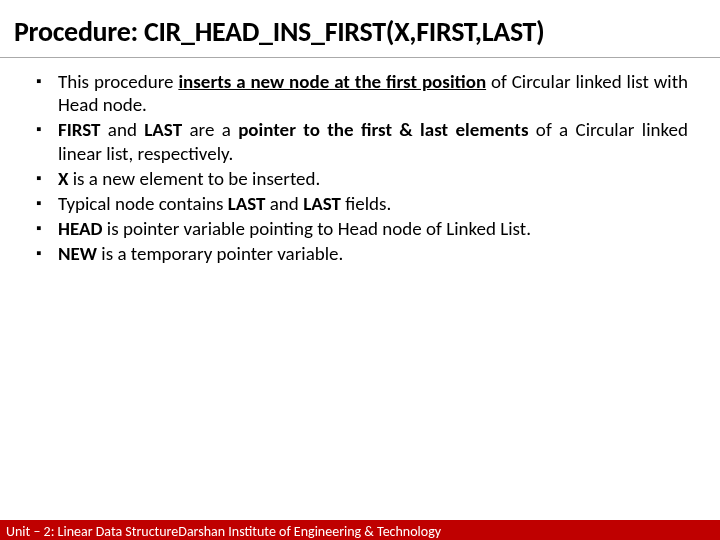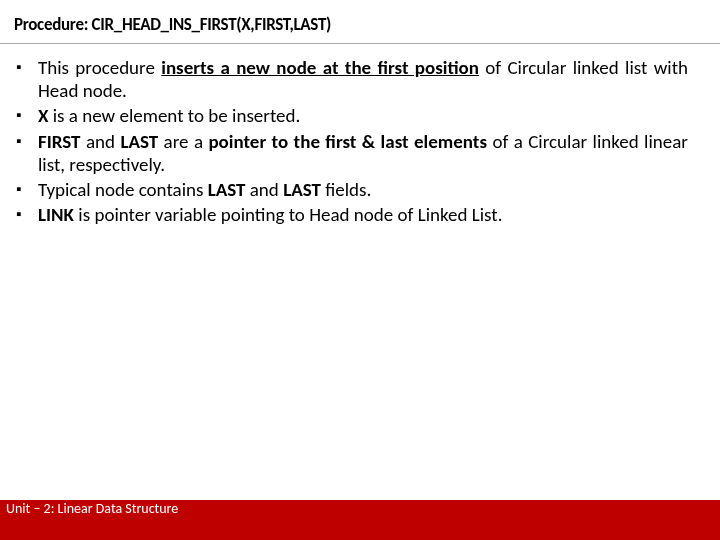--- a/index.html
+++ b/index.html
@@ -6,28 +6,28 @@
   body {
     width: 720px;
     height: 540px;
     font-family: Calibri, Arial, sans-serif;
     background: #fff;
     color: #000;
     overflow: hidden;
     position: relative;
   }
   .title {
-    font-size: 17px;
+    font-size: 28px;
     font-weight: 700;
     padding: 14px 14px 8px 14px;
     border-bottom: 1px solid #aaa;
     letter-spacing: -0.3px;
   }
   .content {
-    padding: 12px 32px 0 20px;
+    padding: 12px 32px 0 40px;
     font-size: 19px;
     line-height: 1.22;
   }
   .content ul { list-style: none; }
   .content li {
     position: relative;
     padding-left: 18px;
     margin-bottom: 2px;
     text-align: justify;
   }
@@ -39,44 +39,46 @@
     font-size: 15px;
     line-height: 1.55;
   }
   b { font-weight: 700; }
   .ubold { font-weight: 700; text-decoration: underline; }
   .footer {
     position: absolute;
     bottom: 0;
     left: 0;
     width: 100%;
-    height: 40px;
+    height: 20px;
     background: #bf0000;
     color: #fff;
     display: flex;
-    align-items: flex-start;
+    align-items: flex-end;
     font-size: 14px;
     font-family: Calibri, Arial, sans-serif;
   }
   .foot-left { flex: 0 0 auto; padding-left: 6px; }
   .foot-num  { flex: 0 0 auto; padding: 0 24px 0 140px; font-weight: 400; }
   .foot-right{ flex: 1 1 auto; text-align: left; }
 </style>
 </head>
 <body>
 
 <div class="title">Procedure: CIR_HEAD_INS_FIRST(X,FIRST,LAST)</div>
 
 <div class="content">
   <ul>
     <li>
       <span>This procedure </span><span class="ubold">inserts a new node at the first position</span><span> of Circular linked list with Head node.</span>
     </li>
+    <li><b>FIRST</b> and <b>LAST</b> are a <b>pointer to the first &amp; last elements</b> of a Circular linked linear list, respectively.</li>
     <li><b>X</b> is a new element to be inserted.</li>
-    <li><b>FIRST</b> and <b>LAST</b> are a <b>pointer to the first &amp; last elements</b> of a Circular linked linear list, respectively.</li>
     <li>Typical node contains <b>LAST</b> and <b>LAST</b> fields.</li>
-    <li><b>LINK</b> is pointer variable pointing to Head node of Linked List.</li>
+    <li><b>HEAD</b> is pointer variable pointing to Head node of Linked List.</li>
+    <li><b>NEW</b> is a temporary pointer variable.</li>
   </ul>
 </div>
 
 <div class="footer">
   <span class="foot-left">Unit – 2: Linear Data Structure</span>
+  <span class="foot-right">Darshan Institute of Engineering &amp; Technology</span>
 </div>
 
 </body></html>

